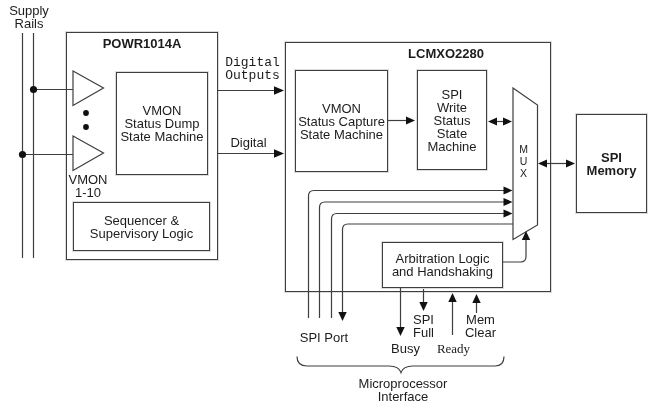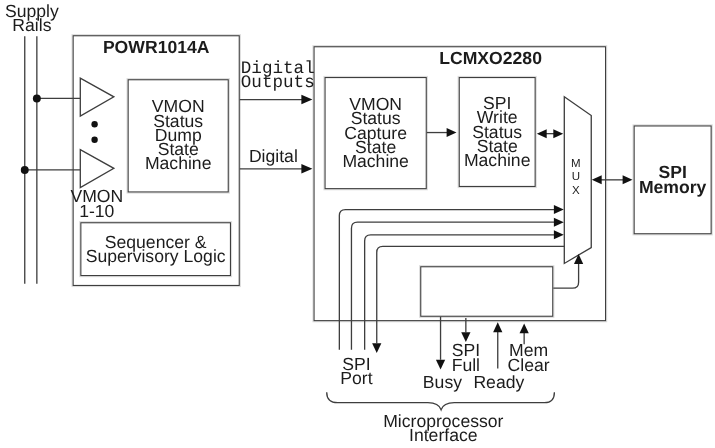--- a/index.html
+++ b/index.html
@@ -8,21 +8,21 @@
     font-family:"Liberation Sans", sans-serif; color:#1c1c1c; overflow:hidden;
   }
   .box {
     position:absolute; background:#ffffff;
     border:1px solid #3e3e3e; box-shadow:0 0 0 1px #dcdcdc;
     z-index:1; box-sizing:border-box;
   }
   #wires { position:absolute; left:0; top:0; z-index:2; pointer-events:none; }
   .lbl {
     position:absolute; z-index:3; display:flex; align-items:center; justify-content:center;
-    text-align:center; white-space:pre-line; font-size:16px; line-height:13px; color:#1c1c1c;
+    text-align:center; white-space:pre-line; font-size:13px; line-height:13px; color:#1c1c1c;
   }
   .lbl.bold { font-weight:bold; }
   .mux-lbl { line-height:12px; font-size:10.5px; letter-spacing:0; }
 </style>
 </head>
 <body>
 
 <div id="stage">
 
   <div class="box" style="left:66px; top:32px; width:152px; height:228px;"></div>
@@ -125,20 +125,24 @@
 Write
 Status
 State
 Machine</span>
   </div>
   <div class="lbl mux-lbl" style="left:513px; top:142px; width:21px; height:38px;">
     <span>M
 U
 X</span>
   </div>
+  <div class="lbl" style="left:382px; top:242px; width:121px; height:46px;">
+    <span>Arbitration Logic
+and Handshaking</span>
+  </div>
 
   <div class="lbl bold" style="left:576px; top:114px; width:71px; height:99px;">
     <span>SPI
 Memory</span>
   </div>
 
   <div class="lbl" style="left:3px; top:4px; width:52px; height:26px;">
     <span>Supply
 Rails</span>
   </div>
@@ -157,21 +161,21 @@
   <div class="lbl" style="left:298px; top:331px; width:52px; height:13px;">
     <span>SPI Port</span>
   </div>
   <div class="lbl" style="left:383px; top:342px; width:37px; height:13px;justify-content:flex-end;">
     <span>Busy</span>
   </div>
   <div class="lbl" style="left:407px; top:313px; width:33px; height:26px;">
     <span>SPI
 Full</span>
   </div>
-  <div class="lbl" style="left:435px; top:342px; width:37px; height:13px;">
+  <div class="lbl" style="left:435px; top:342px; width:37px; height:13px;font-family:Liberation Serif, serif;">
     <span>Ready</span>
   </div>
   <div class="lbl" style="left:462px; top:313px; width:37px; height:26px;">
     <span>Mem
 Clear</span>
   </div>
   <div class="lbl" style="left:340px; top:377px; width:126px; height:26px;align-items:center;">
     <span>Microprocessor
 Interface</span>
   </div>

